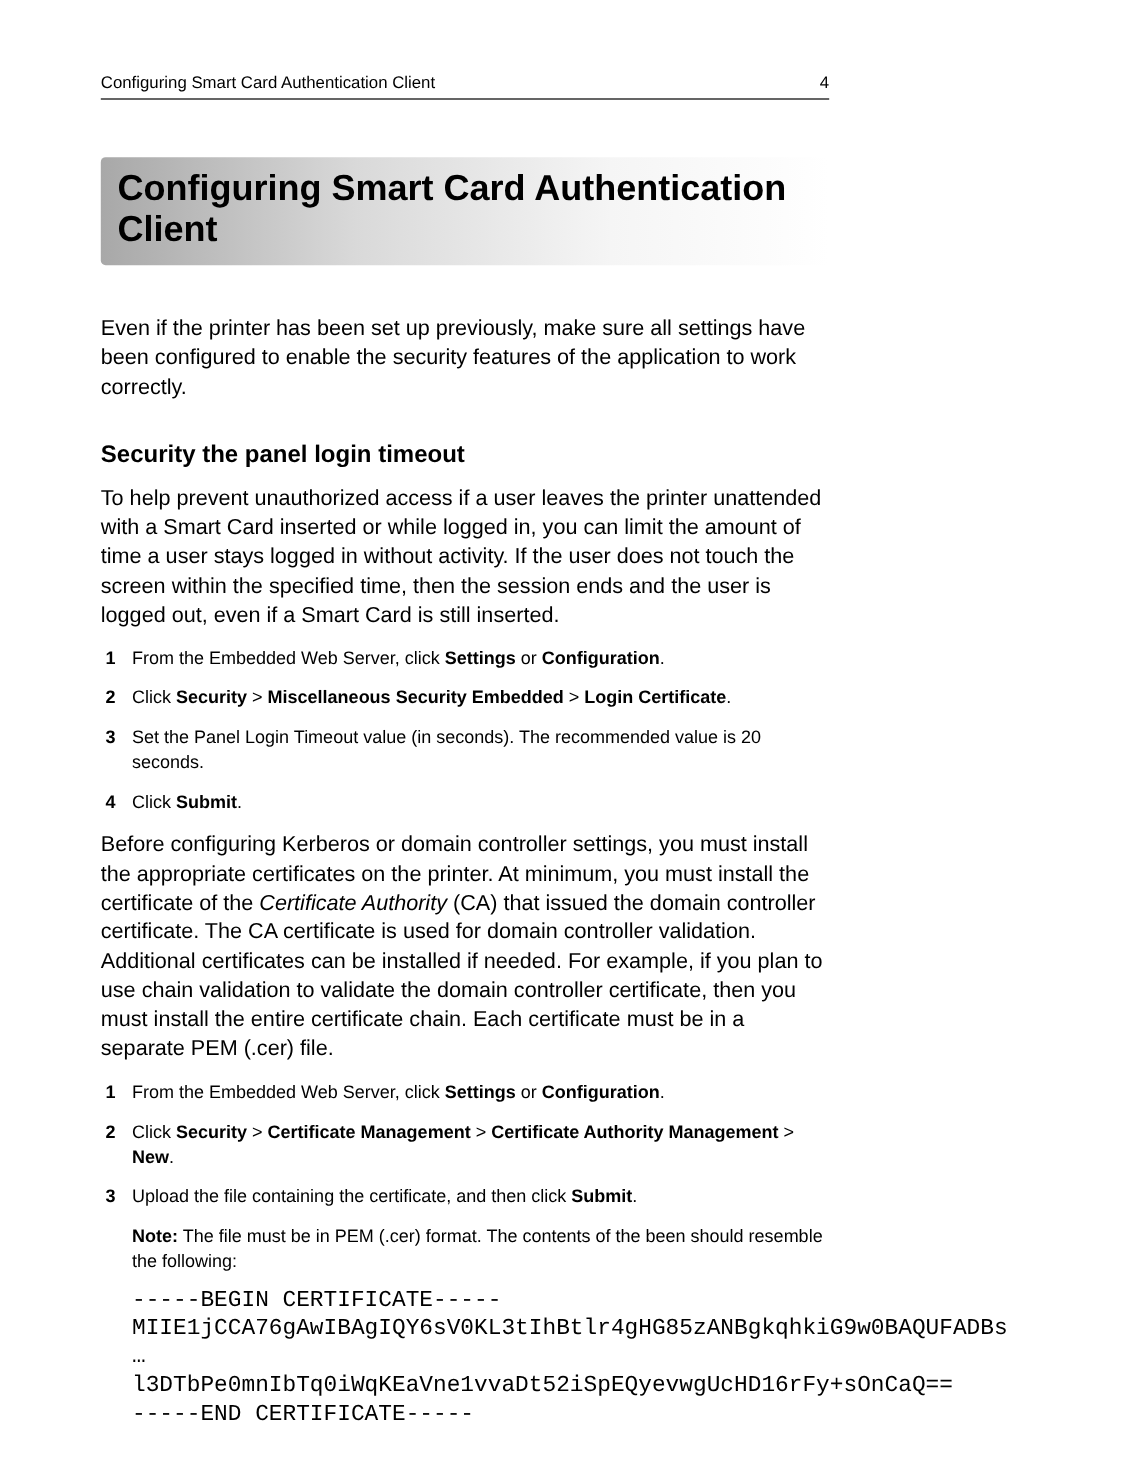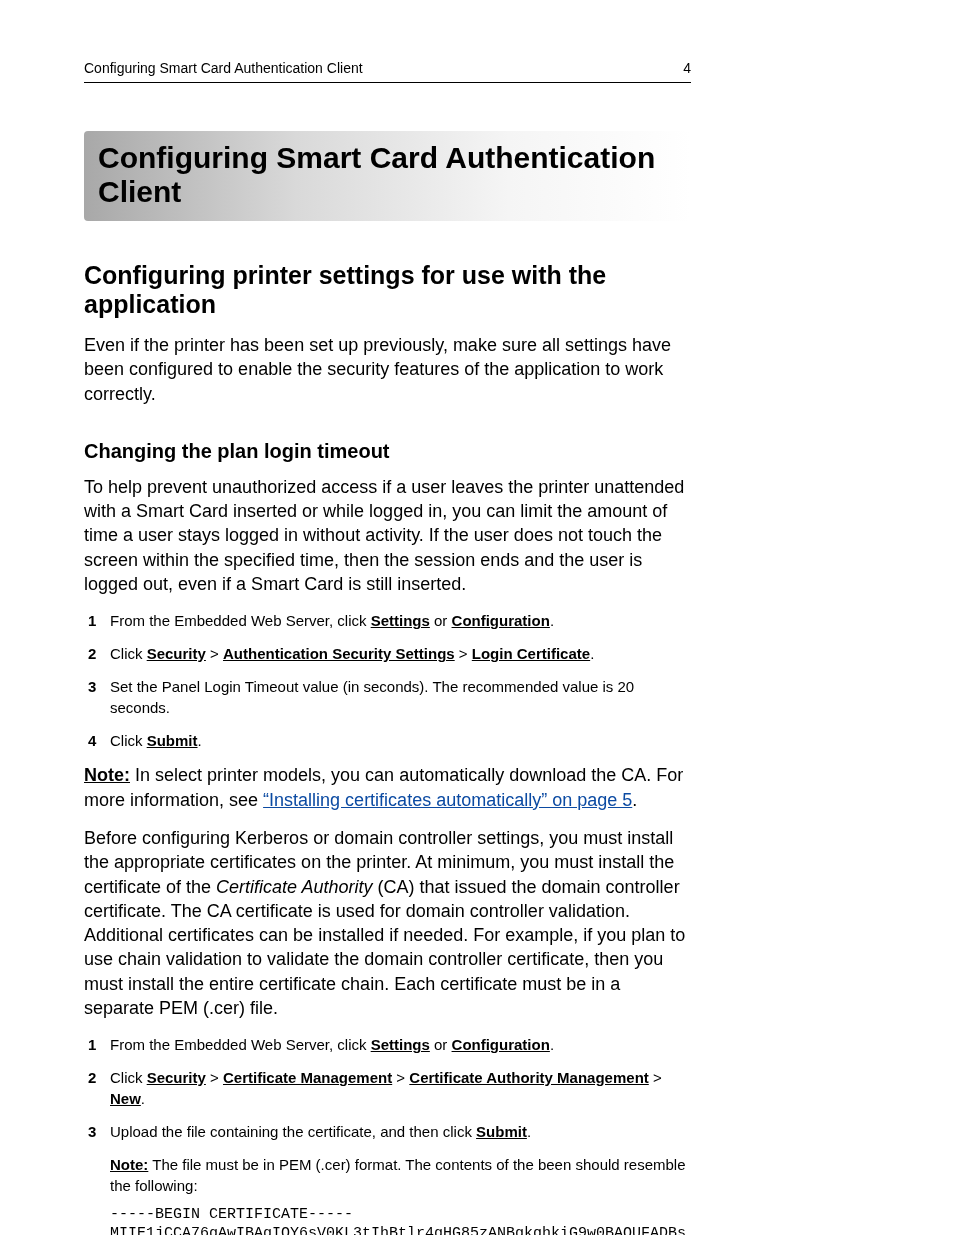--- a/index.html
+++ b/index.html
@@ -70,67 +70,63 @@
     font-size: 15px;
   }
   .indent-note {
     margin-left: 26px;
     font-size: 15px;
     line-height: 1.4;
     margin-bottom: 10px;
   }
   pre.cert {
     font-family: "Courier New", monospace;
-    font-size: 15px;
+    font-size: 19px;
     line-height: 1.25;
     margin: 6px 0 0 26px;
     white-space: pre;
   }
   a.link {
     color: #0b4aa2;
     text-decoration: underline;
   }
-  b { font-weight: 700; text-decoration: underline; }
+  b { font-weight: 700; }
   i { font-style: italic; }
 </style>
 </head>
 <body>
 
 <div class="page">
 
   <div class="running-head">
     <span>Configuring Smart Card Authentication Client</span>
     <span>4</span>
   </div>
 
   <h1 class="banner">Configuring Smart Card Authentication Client</h1>
 
-  <h2 class="section">Configuring printer settings for use with the application</h2>
   <p>Even if the printer has been set up previously, make sure all settings have been configured to enable the security features of the application to work correctly.</p>
 
-  <h3 class="sub">Changing the plan login timeout</h3>
+  <h3 class="sub">Security the panel login timeout</h3>
   <p>To help prevent unauthorized access if a user leaves the printer unattended with a Smart Card inserted or while logged in, you can limit the amount of time a user stays logged in without activity. If the user does not touch the screen within the specified time, then the session ends and the user is logged out, even if a Smart Card is still inserted.</p>
 
   <ol class="steps">
     <li>
       <span>From the Embedded Web Server, click </span><b>Settings</b><span> or </span><b>Configuration</b><span>.</span>
     </li>
     <li>
-      <span>Click </span><b>Security</b><span> &gt; </span><b>Authentication Security Settings</b><span> &gt; </span><b>Login Certificate</b><span>.</span>
+      <span>Click </span><b>Security</b><span> &gt; </span><b>Miscellaneous Security Embedded</b><span> &gt; </span><b>Login Certificate</b><span>.</span>
     </li>
     <li>Set the Panel Login Timeout value (in seconds). The recommended value is 20 seconds.</li>
     <li>
       <span>Click </span><b>Submit</b><span>.</span>
     </li>
   </ol>
 
 
-  <p>
-    <b>Note:</b><span> In select printer models, you can automatically download the CA. For more information, see </span><a class="link">“Installing certificates automatically” on page 5</a><span>.</span>
-  </p>
 
   <p>
     <span>Before configuring Kerberos or domain controller settings, you must install the appropriate certificates on the printer. At minimum, you must install the certificate of the </span><i>Certificate Authority</i><span> (CA) that issued the domain controller certificate. The CA certificate is used for domain controller validation. Additional certificates can be installed if needed. For example, if you plan to use chain validation to validate the domain controller certificate, then you must install the entire certificate chain. Each certificate must be in a separate PEM (.cer) file.</span>
   </p>
 
 
   <ol class="steps">
     <li>
       <span>From the Embedded Web Server, click </span><b>Settings</b><span> or </span><b>Configuration</b><span>.</span>
     </li>

